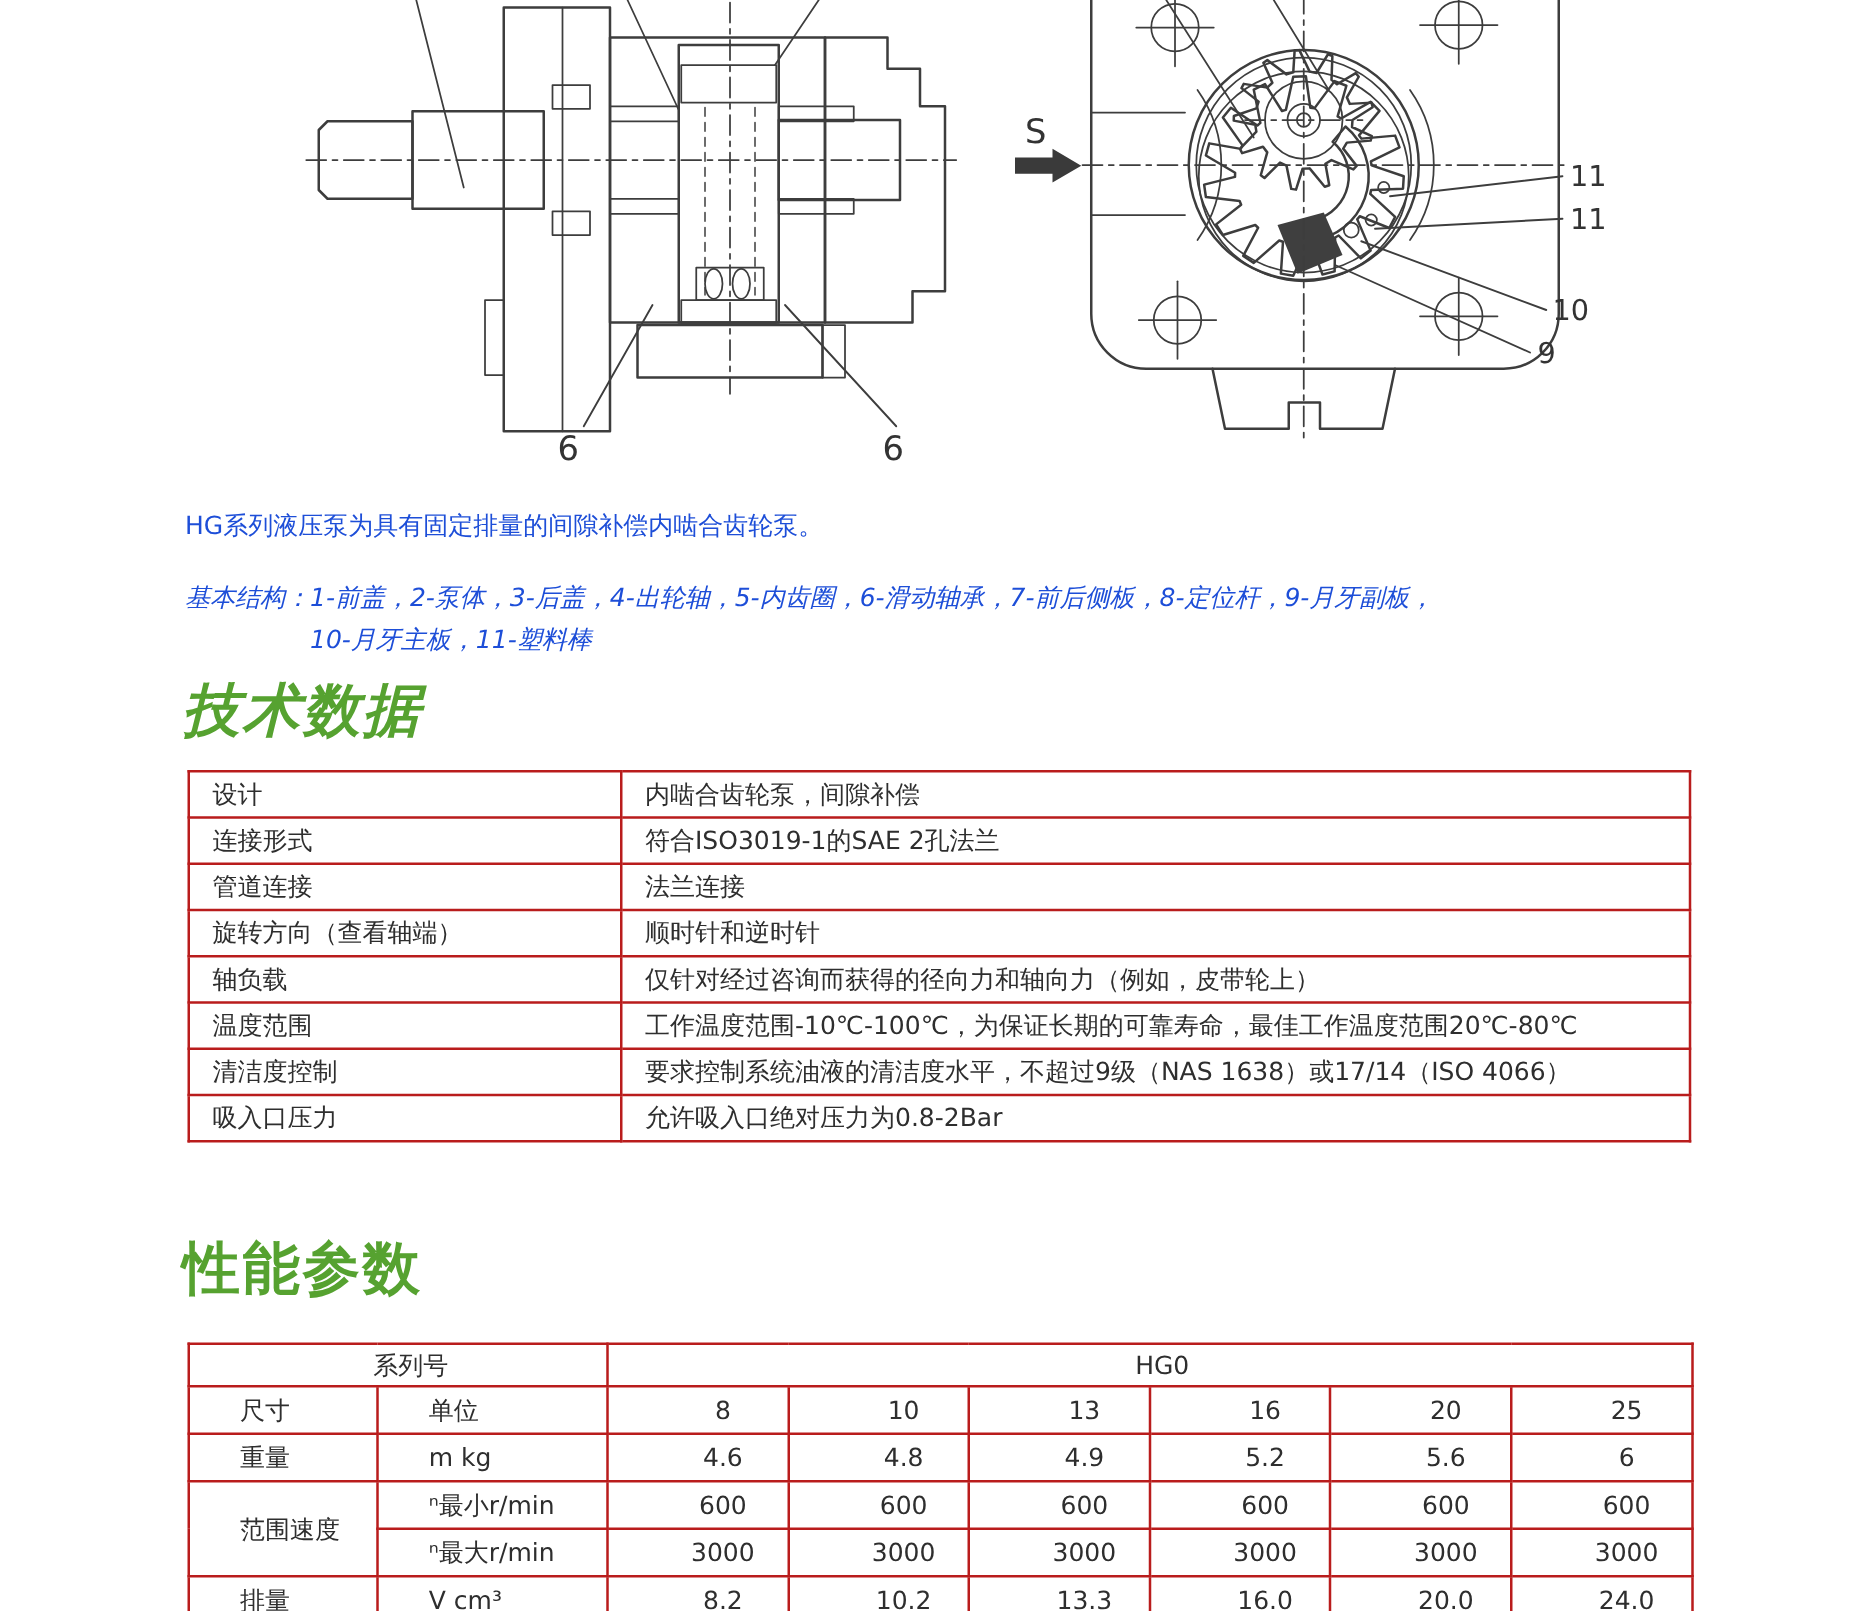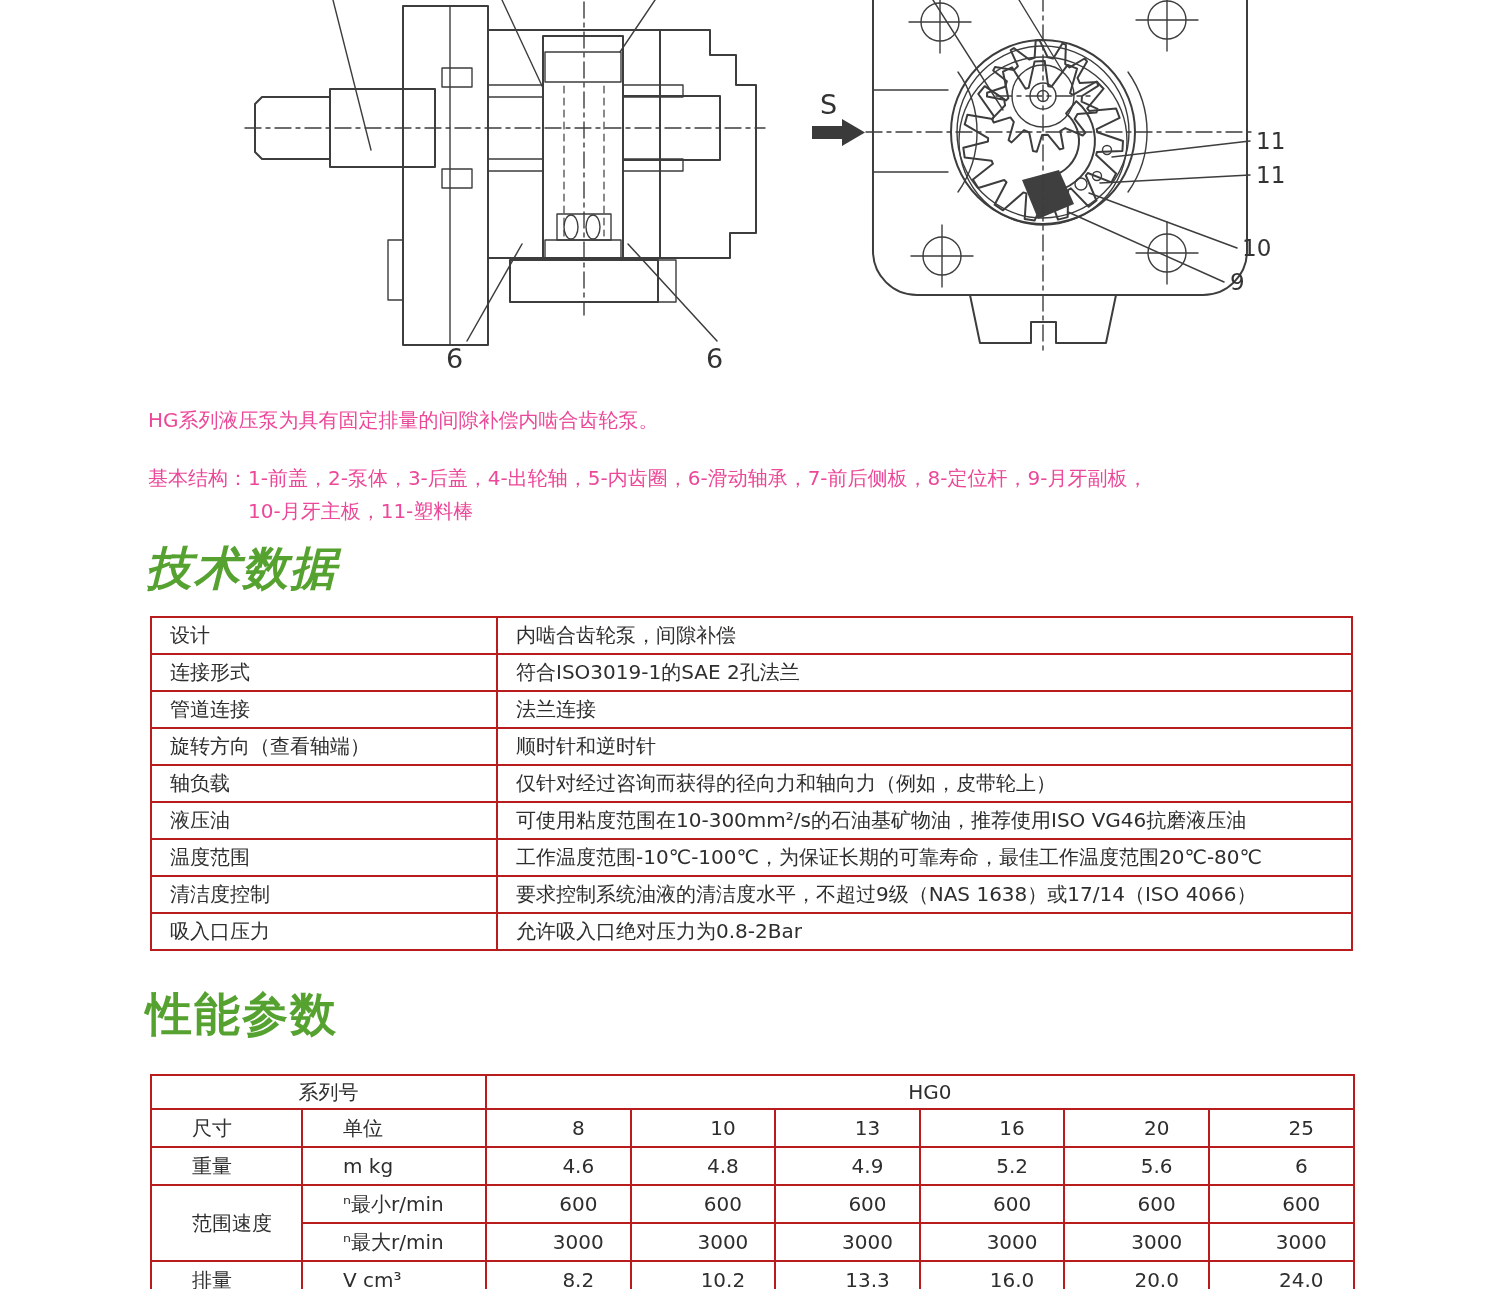--- a/index.html
+++ b/index.html
@@ -11,23 +11,23 @@
   .draw{position:absolute;top:0;}
   #svg-left{left:150px;}
   #svg-right{left:800px;}
   .ln{fill:none;stroke:#3d3d3d;stroke-width:2;stroke-linejoin:round;stroke-linecap:round;}
   .thin{stroke-width:1.4;}
   .cl{stroke-dasharray:16 5 4 5;stroke-width:1.4;}
   .dash{stroke-dasharray:7 5;stroke-width:1.2;}
   .lead{stroke-width:1.5;}
   .dwg-txt{fill:#333;font-family:"DejaVu Sans","Liberation Sans",sans-serif;}
   
-  .para{position:absolute;left:148px;font-size:20px;line-height:33px;color:#ec4899;}
+  .para{position:absolute;left:148px;font-size:20px;line-height:33px;color:#1d4ed8;}
   #p-intro{top:404px;}
-  #p-structure{top:462px;display:flex;}
+  #p-structure{top:462px;display:flex;font-style:italic;}
   #p-structure .lbl{white-space:nowrap;}
   .sec-title{
     position:absolute;left:146px;font-size:46px;font-weight:700;color:#56a230;
     letter-spacing:2px;margin:0;
   }
   #t-tech{top:538px;font-style:italic;}
   #t-perf{top:984px;}
   
   table.tbl{
     position:absolute;left:150px;border-collapse:collapse;table-layout:fixed;
@@ -206,24 +206,20 @@
       </tr>
       <tr>
         <td>旋转方向（查看轴端）</td>
         <td>顺时针和逆时针</td>
       </tr>
       <tr>
         <td>轴负载</td>
         <td>仅针对经过咨询而获得的径向力和轴向力（例如，皮带轮上）</td>
       </tr>
       <tr>
-        <td>液压油</td>
-        <td>可使用粘度范围在10-300mm²/s的石油基矿物油，推荐使用ISO VG46抗磨液压油</td>
-      </tr>
-      <tr>
         <td>温度范围</td>
         <td>工作温度范围-10℃-100℃，为保证长期的可靠寿命，最佳工作温度范围20℃-80℃</td>
       </tr>
       <tr>
         <td>清洁度控制</td>
         <td>要求控制系统油液的清洁度水平，不超过9级（NAS 1638）或17/14（ISO 4066）</td>
       </tr>
       <tr>
         <td>吸入口压力</td>
         <td>允许吸入口绝对压力为0.8-2Bar</td>

